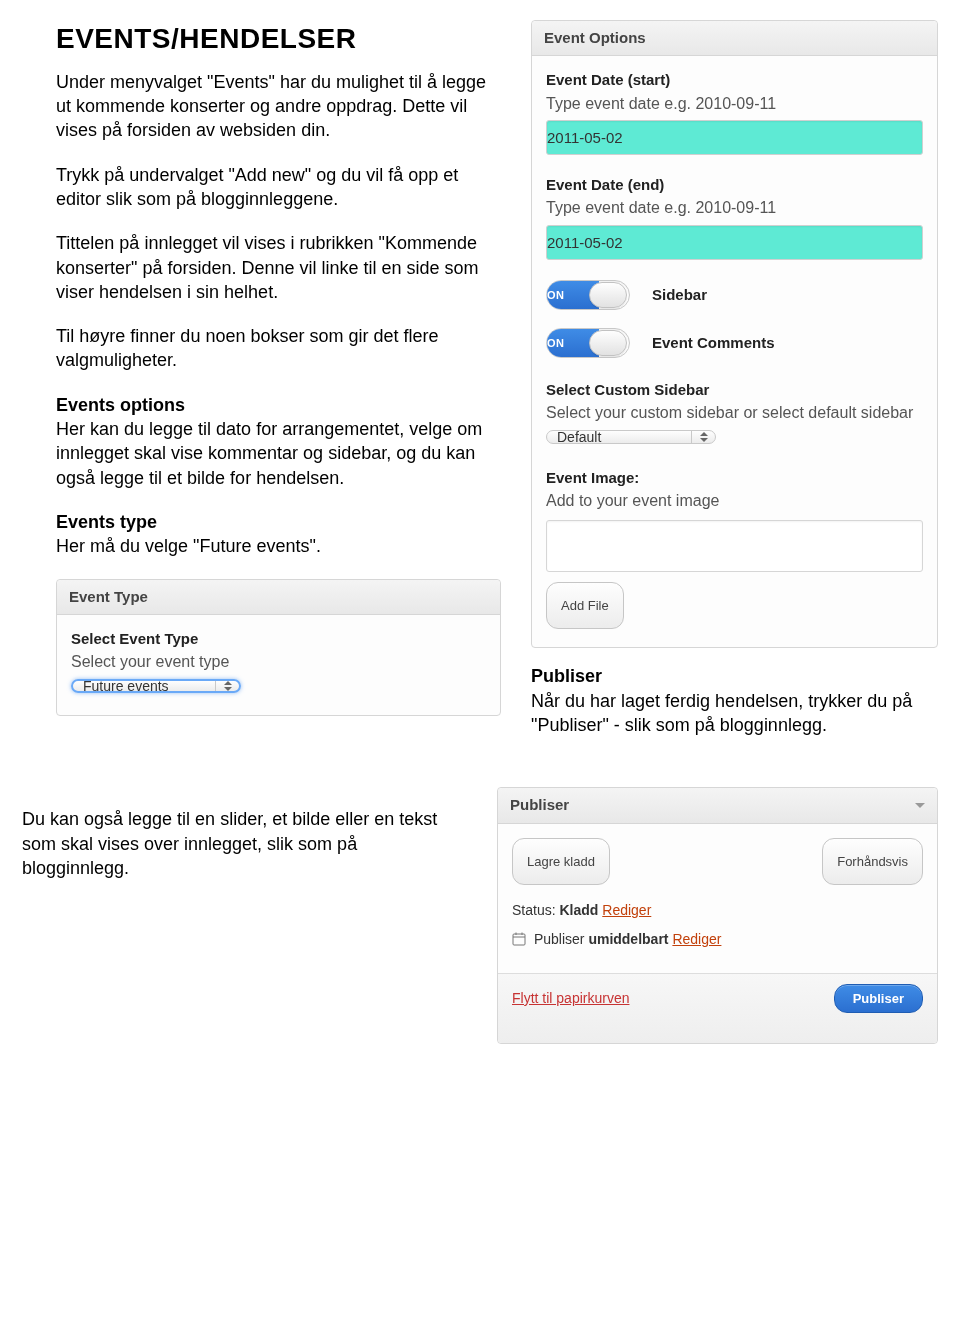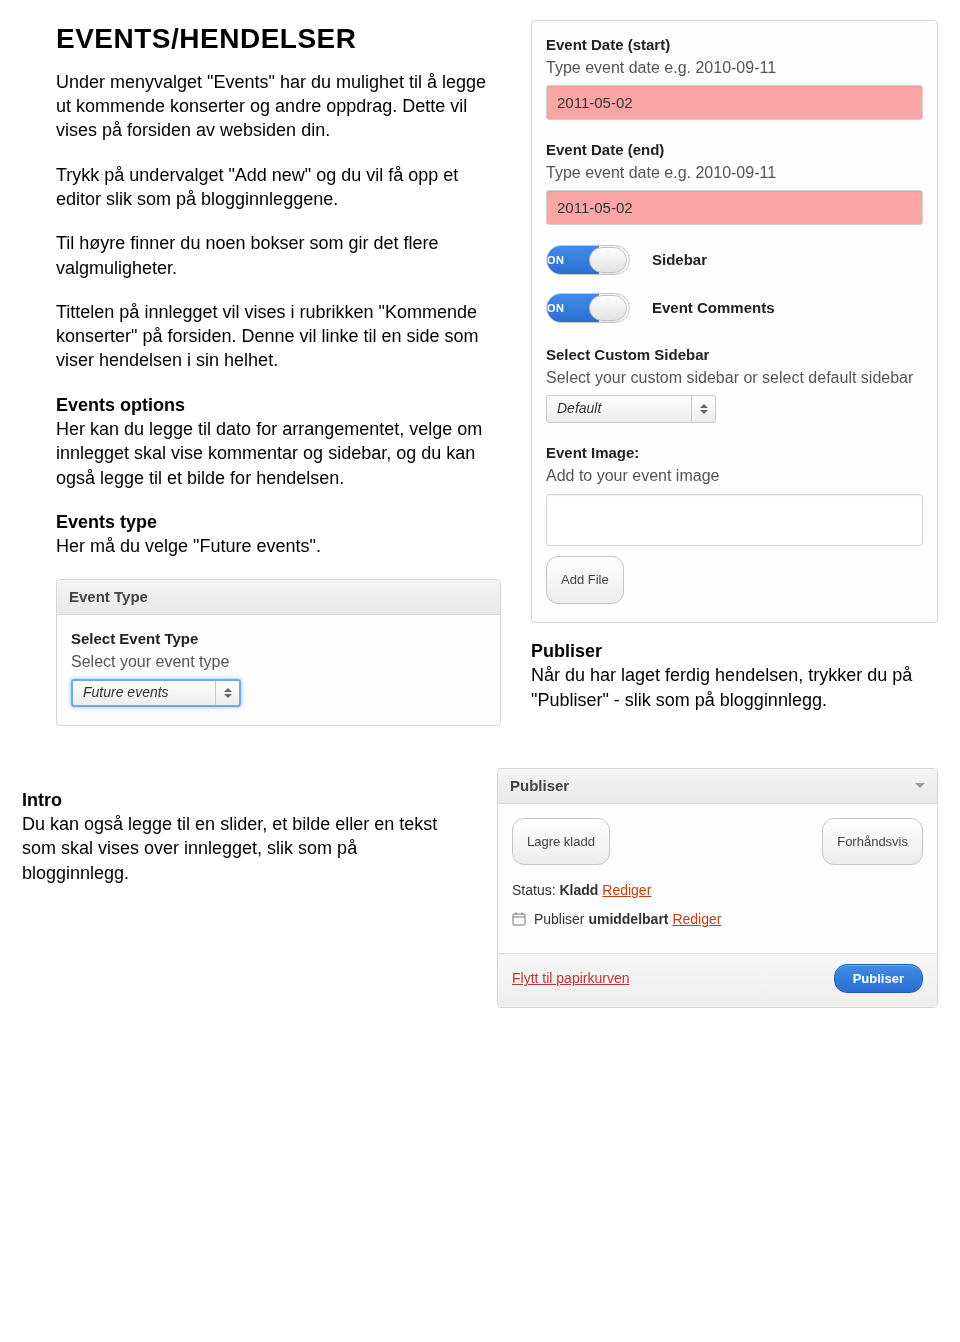--- a/index.html
+++ b/index.html
@@ -53,25 +53,25 @@
     margin-bottom: 2px;
   }
   .field-help {
     font-size: 16px;
     color: #555;
   }
   .text-input {
     width: 100%;
     border: 1px solid #d0d0d0;
     border-radius: 3px;
-    padding: 8px 10px;
+    padding: 8px 0;
     font-size: 15px;
     color: #333;
     margin-top: 6px;
-    background: #fca5a5;
+    background: #5eead4;
     box-shadow: inset 0 1px 2px rgba(0,0,0,0.06);
   }
   .field-block { margin-bottom: 20px; }
   .field-block:last-child { margin-bottom: 0; }
 
   .toggle-row {
     display: flex;
     align-items: center;
     gap: 22px;
     margin-bottom: 18px;
@@ -118,30 +118,29 @@
   .toggle-label {
     font-weight: 700;
     font-size: 15px;
     color: #222;
   }
 
   .select-box {
     display: inline-flex;
     align-items: center;
     border: 1px solid #c9c9c9;
-    border-radius: 3px;
+    border-radius: 12px;
     background: linear-gradient(#fefefe,#ececec);
-    height: 28px;
+    height: 14px;
     min-width: 170px;
     margin-top: 6px;
     position: relative;
     padding: 0 30px 0 10px;
     font-size: 14px;
     color: #333;
-    font-style: italic;
   }
   .select-arrow {
     position: absolute;
     right: 0;
     top: 0;
     bottom: 0;
     width: 24px;
     border-left: 1px solid #c9c9c9;
     display: flex;
     flex-direction: column;
@@ -207,21 +206,21 @@
     display: flex;
     justify-content: space-between;
     margin-bottom: 16px;
   }
   .pub-line { margin-bottom: 10px; color: #333; }
   .pub-link { color: #c2410c; text-decoration: underline; }
   .pub-line svg { vertical-align: -2px; margin-right: 4px; }
   .pub-footer {
     border-top: 1px solid #ddd;
     background: linear-gradient(#f7f7f7,#eeeeee);
-    padding: 10px 14px 14px;
+    padding: 10px 14px 30px;
     display: flex;
     justify-content: space-between;
     align-items: center;
     border-radius: 0 0 4px 4px;
   }
   .trash-link { color: #c73333; text-decoration: underline; font-size: 14px; }
   .primary-btn {
     background: linear-gradient(#3f8ce6,#2b6fd0);
     color: #fff;
     border: 1px solid #1f5db3;
@@ -240,22 +239,22 @@
 </style>
 </head>
 <body>
 
 <div class="cols">
   <div class="left">
     <h1>EVENTS/HENDELSER</h1>
 
     <p class="para">Under menyvalget "Events" har du mulighet til å legge ut kommende konserter og andre oppdrag. Dette vil vises på forsiden av websiden din.</p>
     <p class="para">Trykk på undervalget "Add new" og du vil få opp et editor slik som på blogginnleggene.</p>
+    <p class="para">Tittelen på innlegget vil vises i rubrikken "Kommende konserter" på forsiden. Denne vil linke til en side som viser hendelsen i sin helhet.</p>
     <p class="para">Til høyre finner du noen bokser som gir det flere valgmuligheter.</p>
-    <p class="para">Tittelen på innlegget vil vises i rubrikken "Kommende konserter" på forsiden. Denne vil linke til en side som viser hendelsen i sin helhet.</p>
 
     <div class="para">
       <span class="bold-line">Events options</span>
       <span>Her kan du legge til dato for arrangementet, velge om innlegget skal vise kommentar og sidebar, og du kan også legge til et bilde for hendelsen.</span>
     </div>
 
     <div class="para">
       <span class="bold-line">Events type</span>
       <span>Her må du velge "Future events".</span>
     </div>
@@ -269,20 +268,21 @@
           <span>Future events</span>
           <span class="select-arrow"></span>
         </div>
       </div>
     </div>
   </div>
 
   <div class="right">
 
     <div class="panel">
+      <div class="panel-header">Event Options</div>
       <div class="panel-body">
         <div class="field-block">
           <div class="field-label">Event Date (start)</div>
           <div class="field-help">Type event date e.g. 2010-09-11</div>
           <input class="text-input" value="2011-05-02" style="">
         </div>
         <div class="field-block">
           <div class="field-label">Event Date (end)</div>
           <div class="field-help">Type event date e.g. 2010-09-11</div>
           <input class="text-input" value="2011-05-02" style="">
@@ -327,21 +327,20 @@
     <div class="para" style="margin-top:16px;">
       <span class="bold-line">Publiser</span>
       <span>Når du har laget ferdig hendelsen, trykker du på "Publiser" - slik som på blogginnlegg.</span>
     </div>
   </div>
 </div>
 
 <div class="lower-row">
   <div class="lower-left">
     <div class="para" style="margin-top:40px;">
-      <span class="bold-line">Intro</span>
       <span>Du kan også legge til en slider, et bilde eller en tekst som skal vises over innlegget, slik som på blogginnlegg.</span>
     </div>
   </div>
 
   <div class="lower-right">
     <div class="panel" style="margin-top:20px;">
       <div class="pub-header">
         <span>Publiser</span>
         <span class="caret-down"></span>
       </div>

